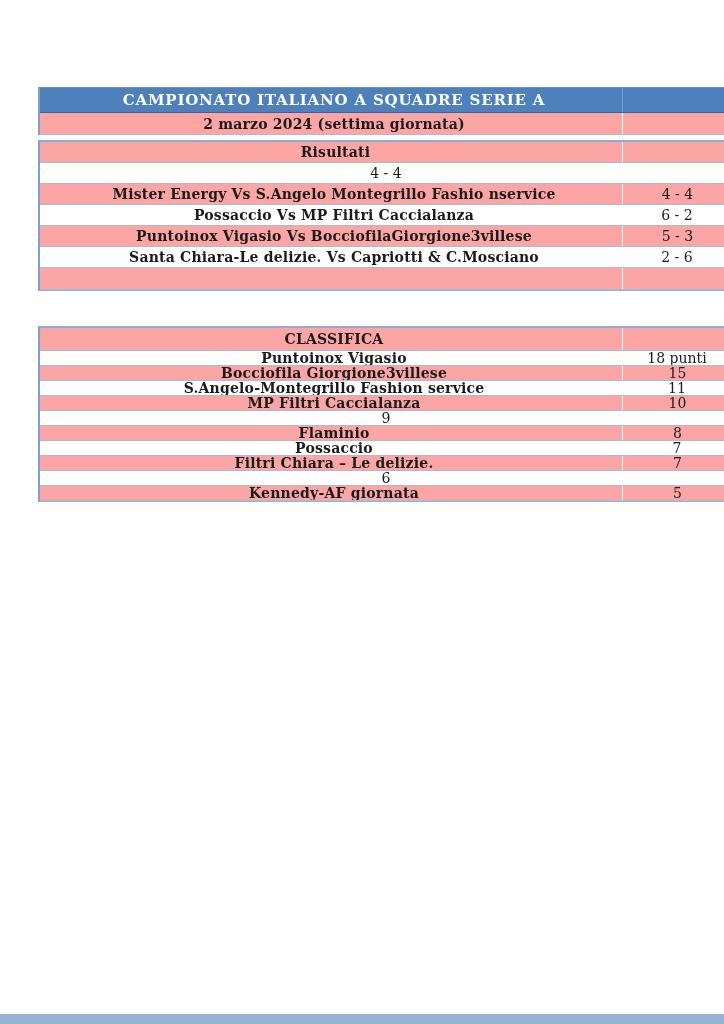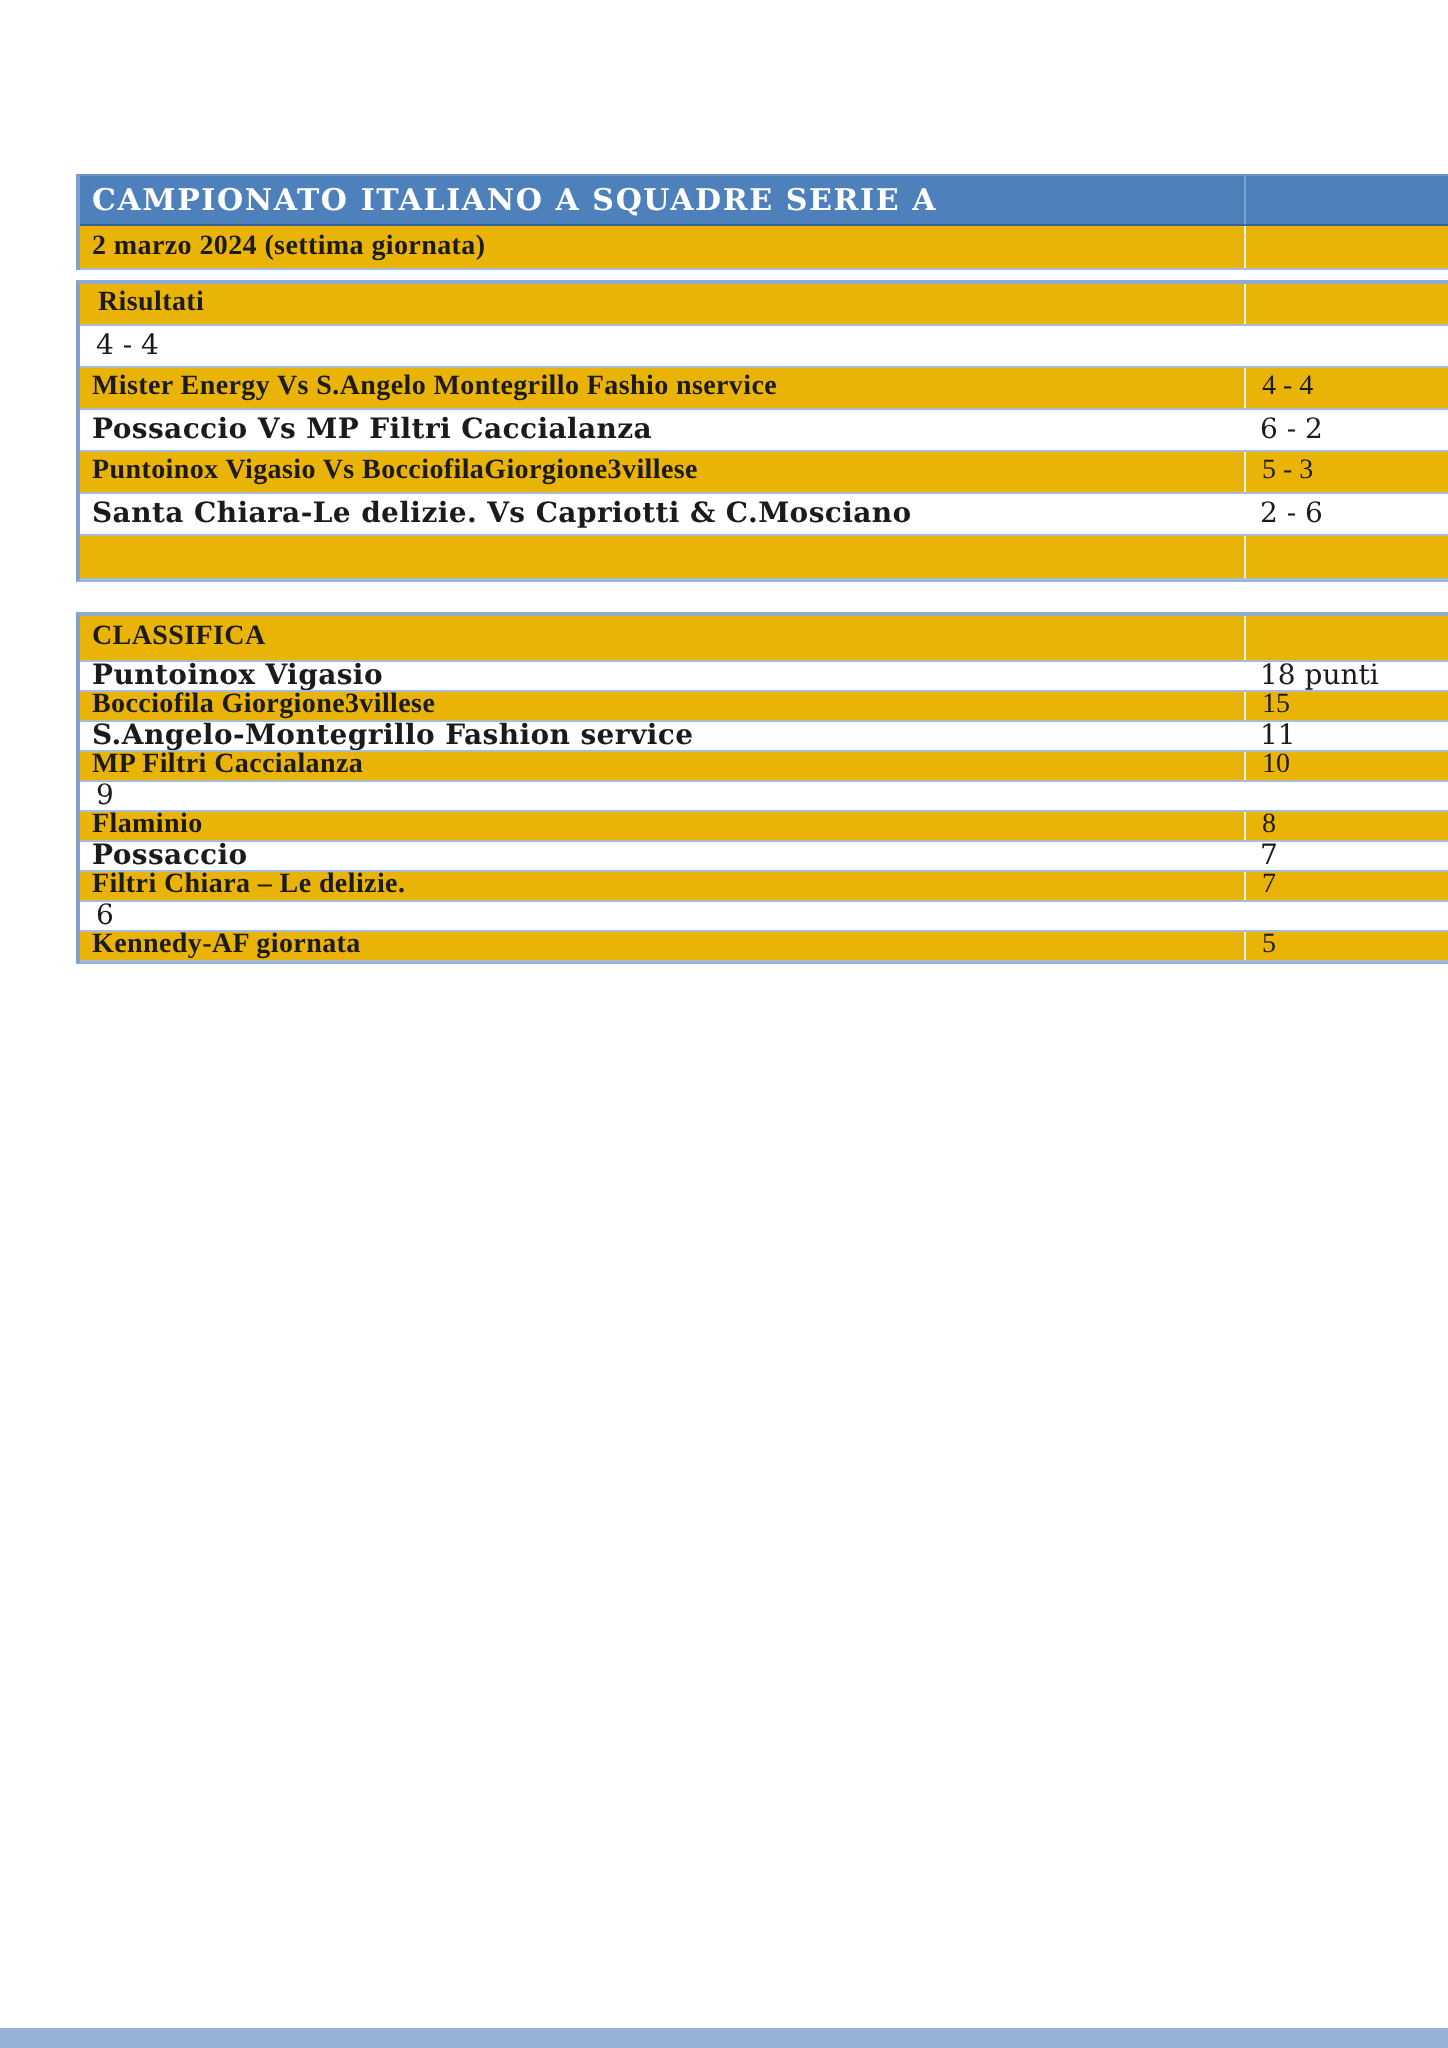--- a/index.html
+++ b/index.html
@@ -9,35 +9,35 @@
     font-family:"DejaVu Serif", serif;
     color:#1b1b1b;
   }
   .doc-table {
     position:absolute; left:38px; width:686px;
     border-left:2px solid #7fa1cb;
     box-sizing:border-box;
   }
   .header-table   { top:87px;  border-top:1px solid #6c92c4; }
   .results-table  { top:140px; border-top:2px solid #8fabd0; border-bottom:1px solid #9ab3d5; }
-  .standings-table{ top:306px; border-top:2px solid #8fabd0; border-bottom:1px solid #9ab3d5; }
+  .standings-table{ top:326px; border-top:2px solid #8fabd0; border-bottom:1px solid #9ab3d5; }
 
   .row { display:flex; align-items:center; border-bottom:1px solid #a6bcdb; box-sizing:border-box; }
   .row.white { background:#ffffff; }
-  .row.lb    { background:#eab308;font-family:Liberation Serif, serif; }
+  .row.lb    { background:#fca5a5; }
   .row.dark  { background:#4e80bc; border-bottom:1px solid #38629e; }
 
   .header-table .row.dark { height:25px; }
   .header-table .row.lb   { height:22px; }
   .results-table .row     { height:21px; }
   .results-table .row.empty-row { height:22px; }
   .standings-table .row.section { height:23px; }
   .standings-table .row.body-row { height:15px; }
 
-  .cell { display:flex; align-items:center; height:100%; box-sizing:border-box; overflow:hidden; white-space:nowrap; }
+  .cell { display:flex; align-items:center; height:100%; box-sizing:border-box; overflow:hidden; white-space:nowrap;justify-content:center; }
   .cell.main { width:582px; padding-left:6px; }
   .cell.side { flex:1; padding-left:8px; }
 
   .row.dark .cell.side { border-left:1px solid #7ba3d0; }
   .row.lb   .cell.side { border-left:1px solid rgba(255,255,255,0.9); }
 
   .label, .section-label, .date-text { font-weight:bold; font-size:14px; letter-spacing:0.2px; }
   .val { font-weight:normal; font-size:14px; }
   .title-text {
     color:#ffffff; font-weight:bold; font-size:15px; letter-spacing:0.8px;

